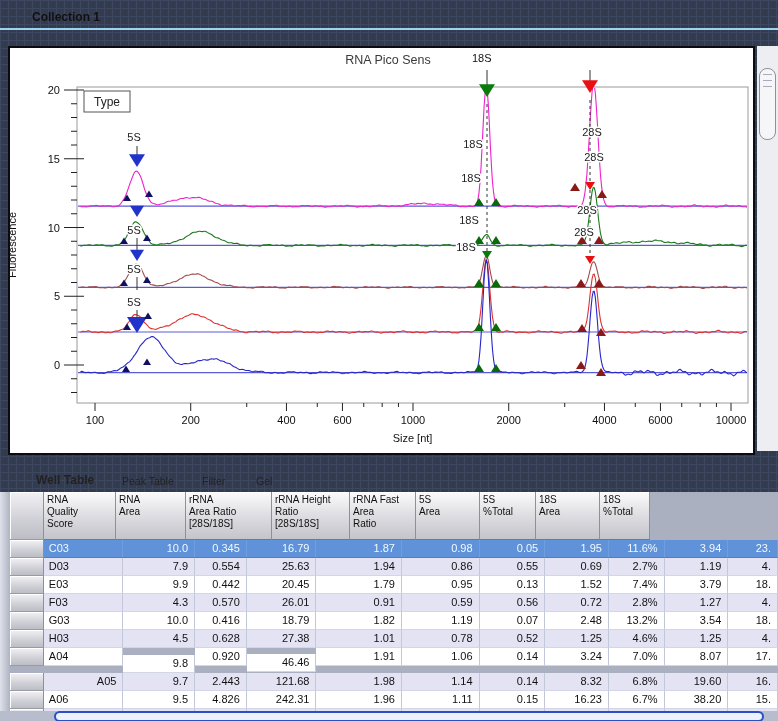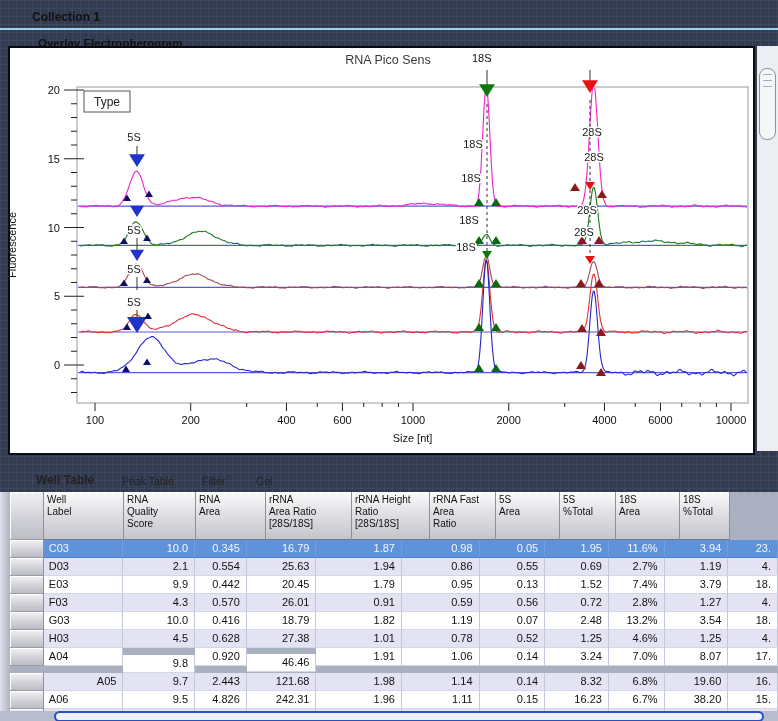--- a/index.html
+++ b/index.html
@@ -55,23 +55,20 @@
 </head>
 <body>
 
 <div class="screen">
 
   <div class="tab tab-collection">
     <span>Collection 1</span>
   </div>
   <div class="blue-line"></div>
 
-  <div class="tab tab-overlay">
-    <span>Overlay Electropherogram</span>
-  </div>
 
   <div class="chart-panel"></div>
   <svg id="chart-svg" width="778" height="462">
       <defs>
         <clipPath id="pc">
           <rect x="78" y="88" width="669" height="314"></rect>
         </clipPath>
       </defs>
       <rect x="77" y="87" width="671" height="316" fill="#ffffff" stroke="#9a9a9a" stroke-width="1"></rect>
       <line x1="71" y1="392.5" x2="77" y2="392.5" stroke="#222"></line>
@@ -229,22 +226,20 @@
     </div>
     <div class="ttab" style="left:240px">
       <span>Gel</span>
     </div>
   </div>
 
   <div class="left-strip"></div>
   <div class="table-wrap" id="table-wrap">
       <div class="trow">
         <div class="selcell" style="width: 34px; height: 48px;"></div>
-        <div class="hcell" style="width: 80px;">Well
-Label</div>
         <div class="hcell" style="width: 72px;">RNA
 Quality
 Score</div>
         <div class="hcell" style="width: 70px;">RNA
 Area</div>
         <div class="hcell" style="width: 86px;">rRNA
 Area Ratio
 [28S/18S]</div>
         <div class="hcell" style="width: 78px;">rRNA Height
 Ratio
@@ -271,21 +266,21 @@
         <div class="dcell" style="width: 78px;">0.98</div>
         <div class="dcell" style="width: 66px;">0.05</div>
         <div class="dcell" style="width: 64px;">1.95</div>
         <div class="dcell" style="width: 56px;">11.6%</div>
         <div class="dcell" style="width: 64px;">3.94</div>
         <div class="dcell" style="width: 50px;">23.</div>
       </div>
       <div class="trow odd">
         <div class="selcell" style="width: 34px; height: 18px;"></div>
         <div class="dcell well" style="width: 80px;">D03</div>
-        <div class="dcell" style="width: 72px;">2.1</div>
+        <div class="dcell" style="width: 72px;">7.9</div>
         <div class="dcell" style="width: 52px;">0.554</div>
         <div class="dcell" style="width: 70px;">25.63</div>
         <div class="dcell" style="width: 86px;">1.94</div>
         <div class="dcell" style="width: 78px;">0.86</div>
         <div class="dcell" style="width: 66px;">0.55</div>
         <div class="dcell" style="width: 64px;">0.69</div>
         <div class="dcell" style="width: 56px;">2.7%</div>
         <div class="dcell" style="width: 64px;">1.19</div>
         <div class="dcell" style="width: 50px;">4.</div>
       </div>

